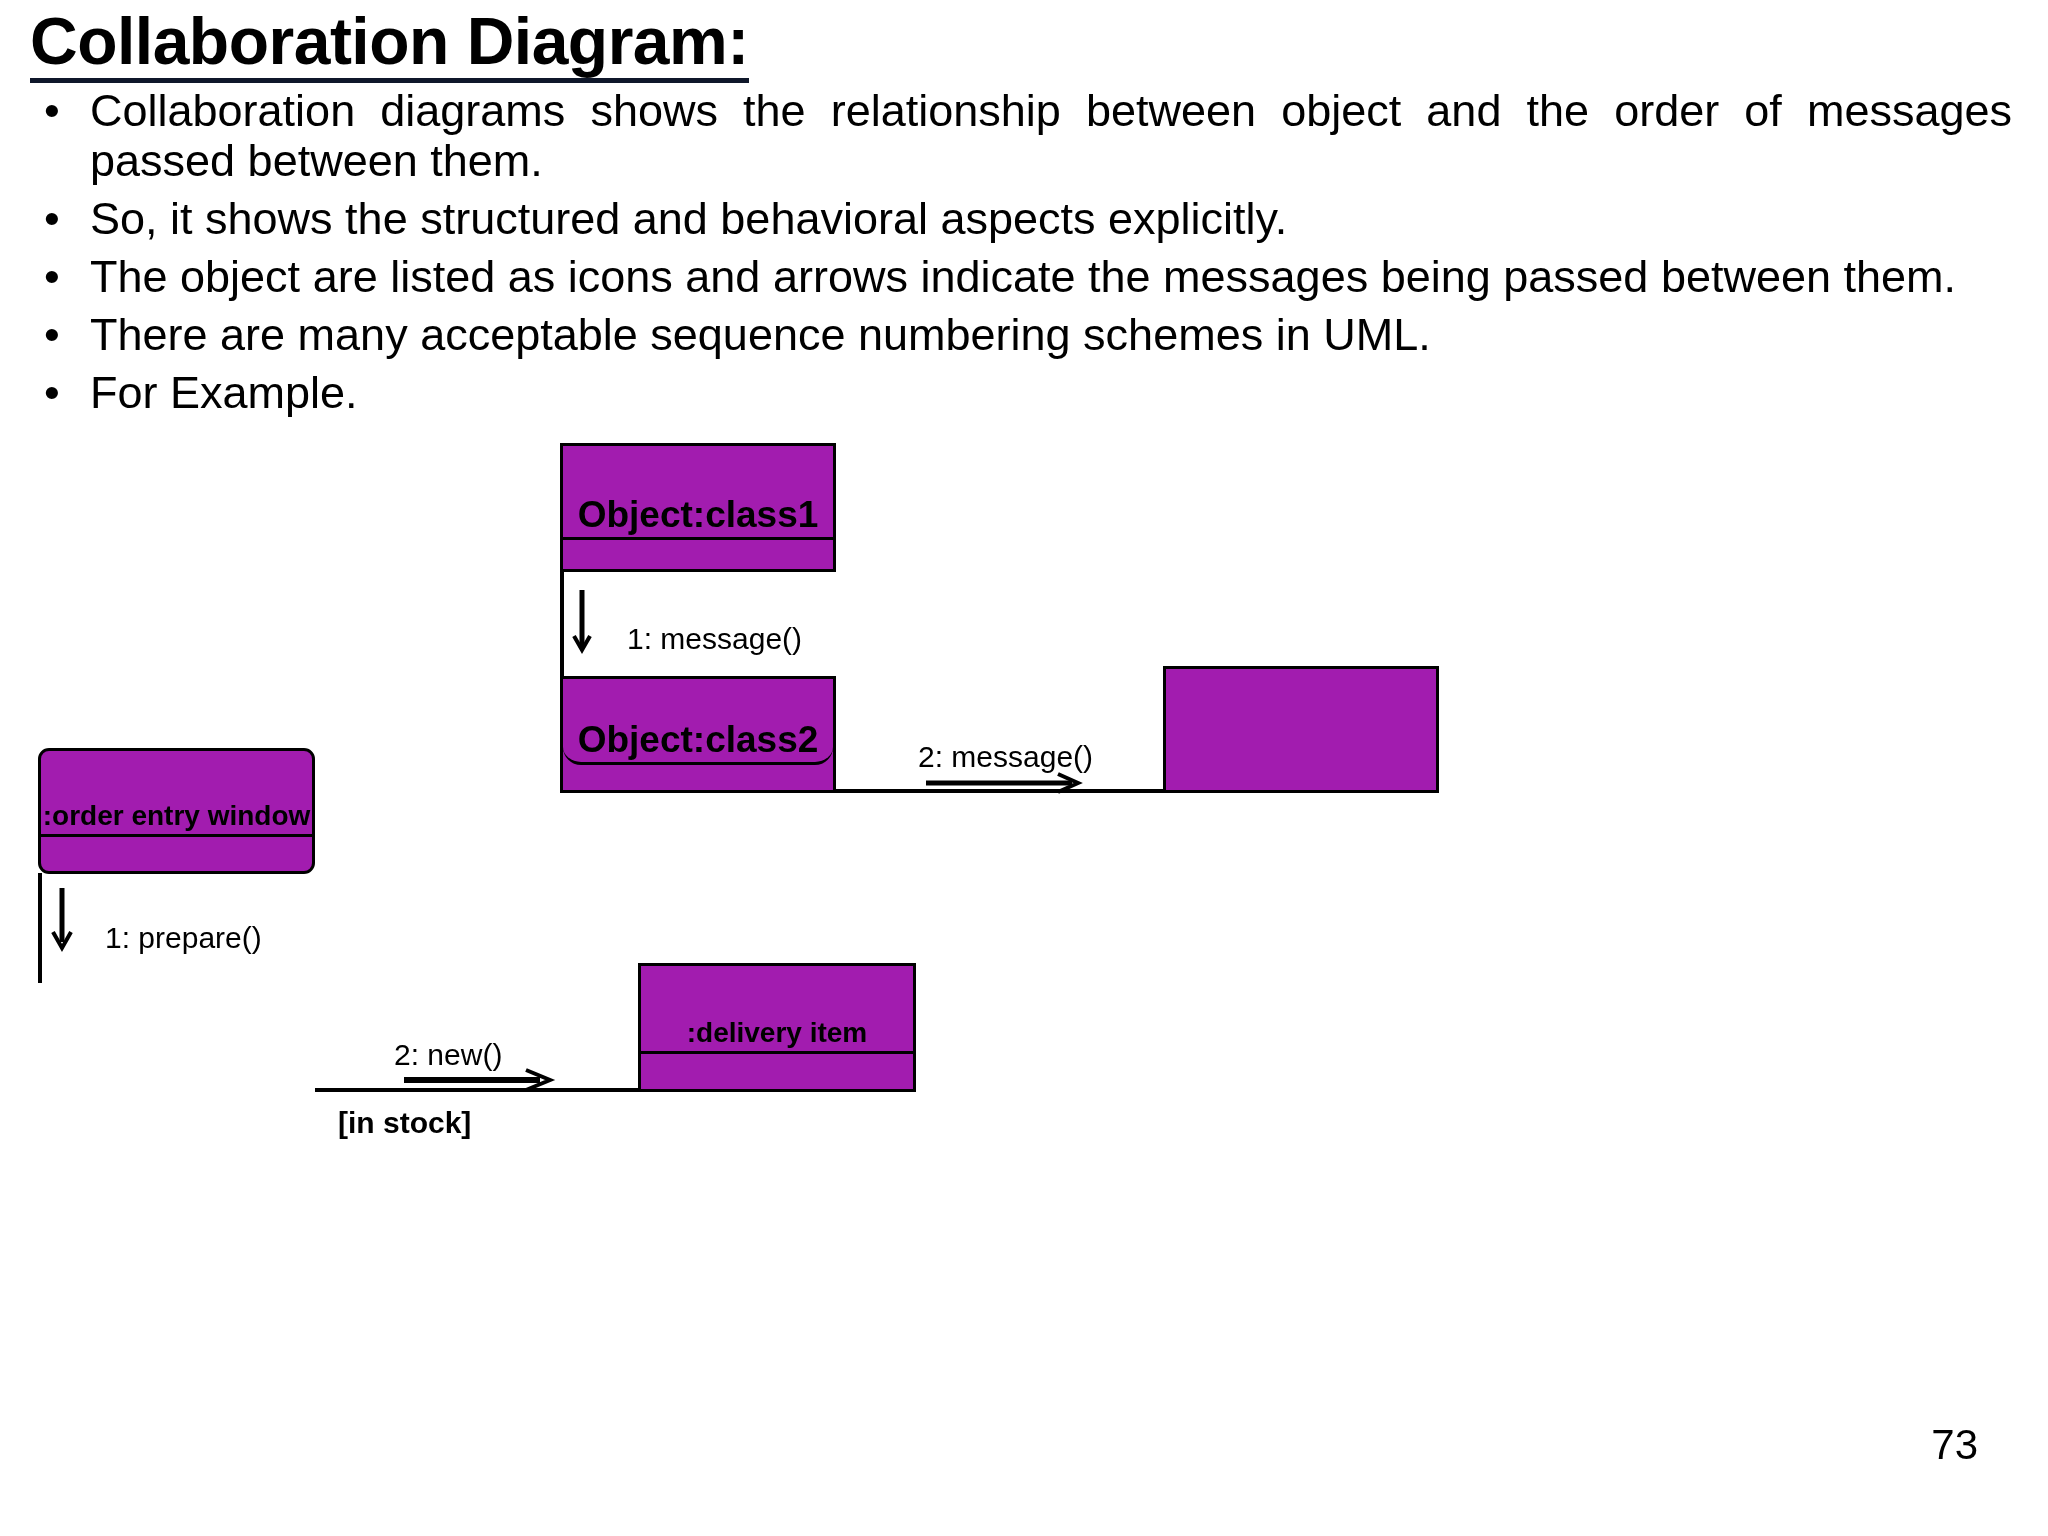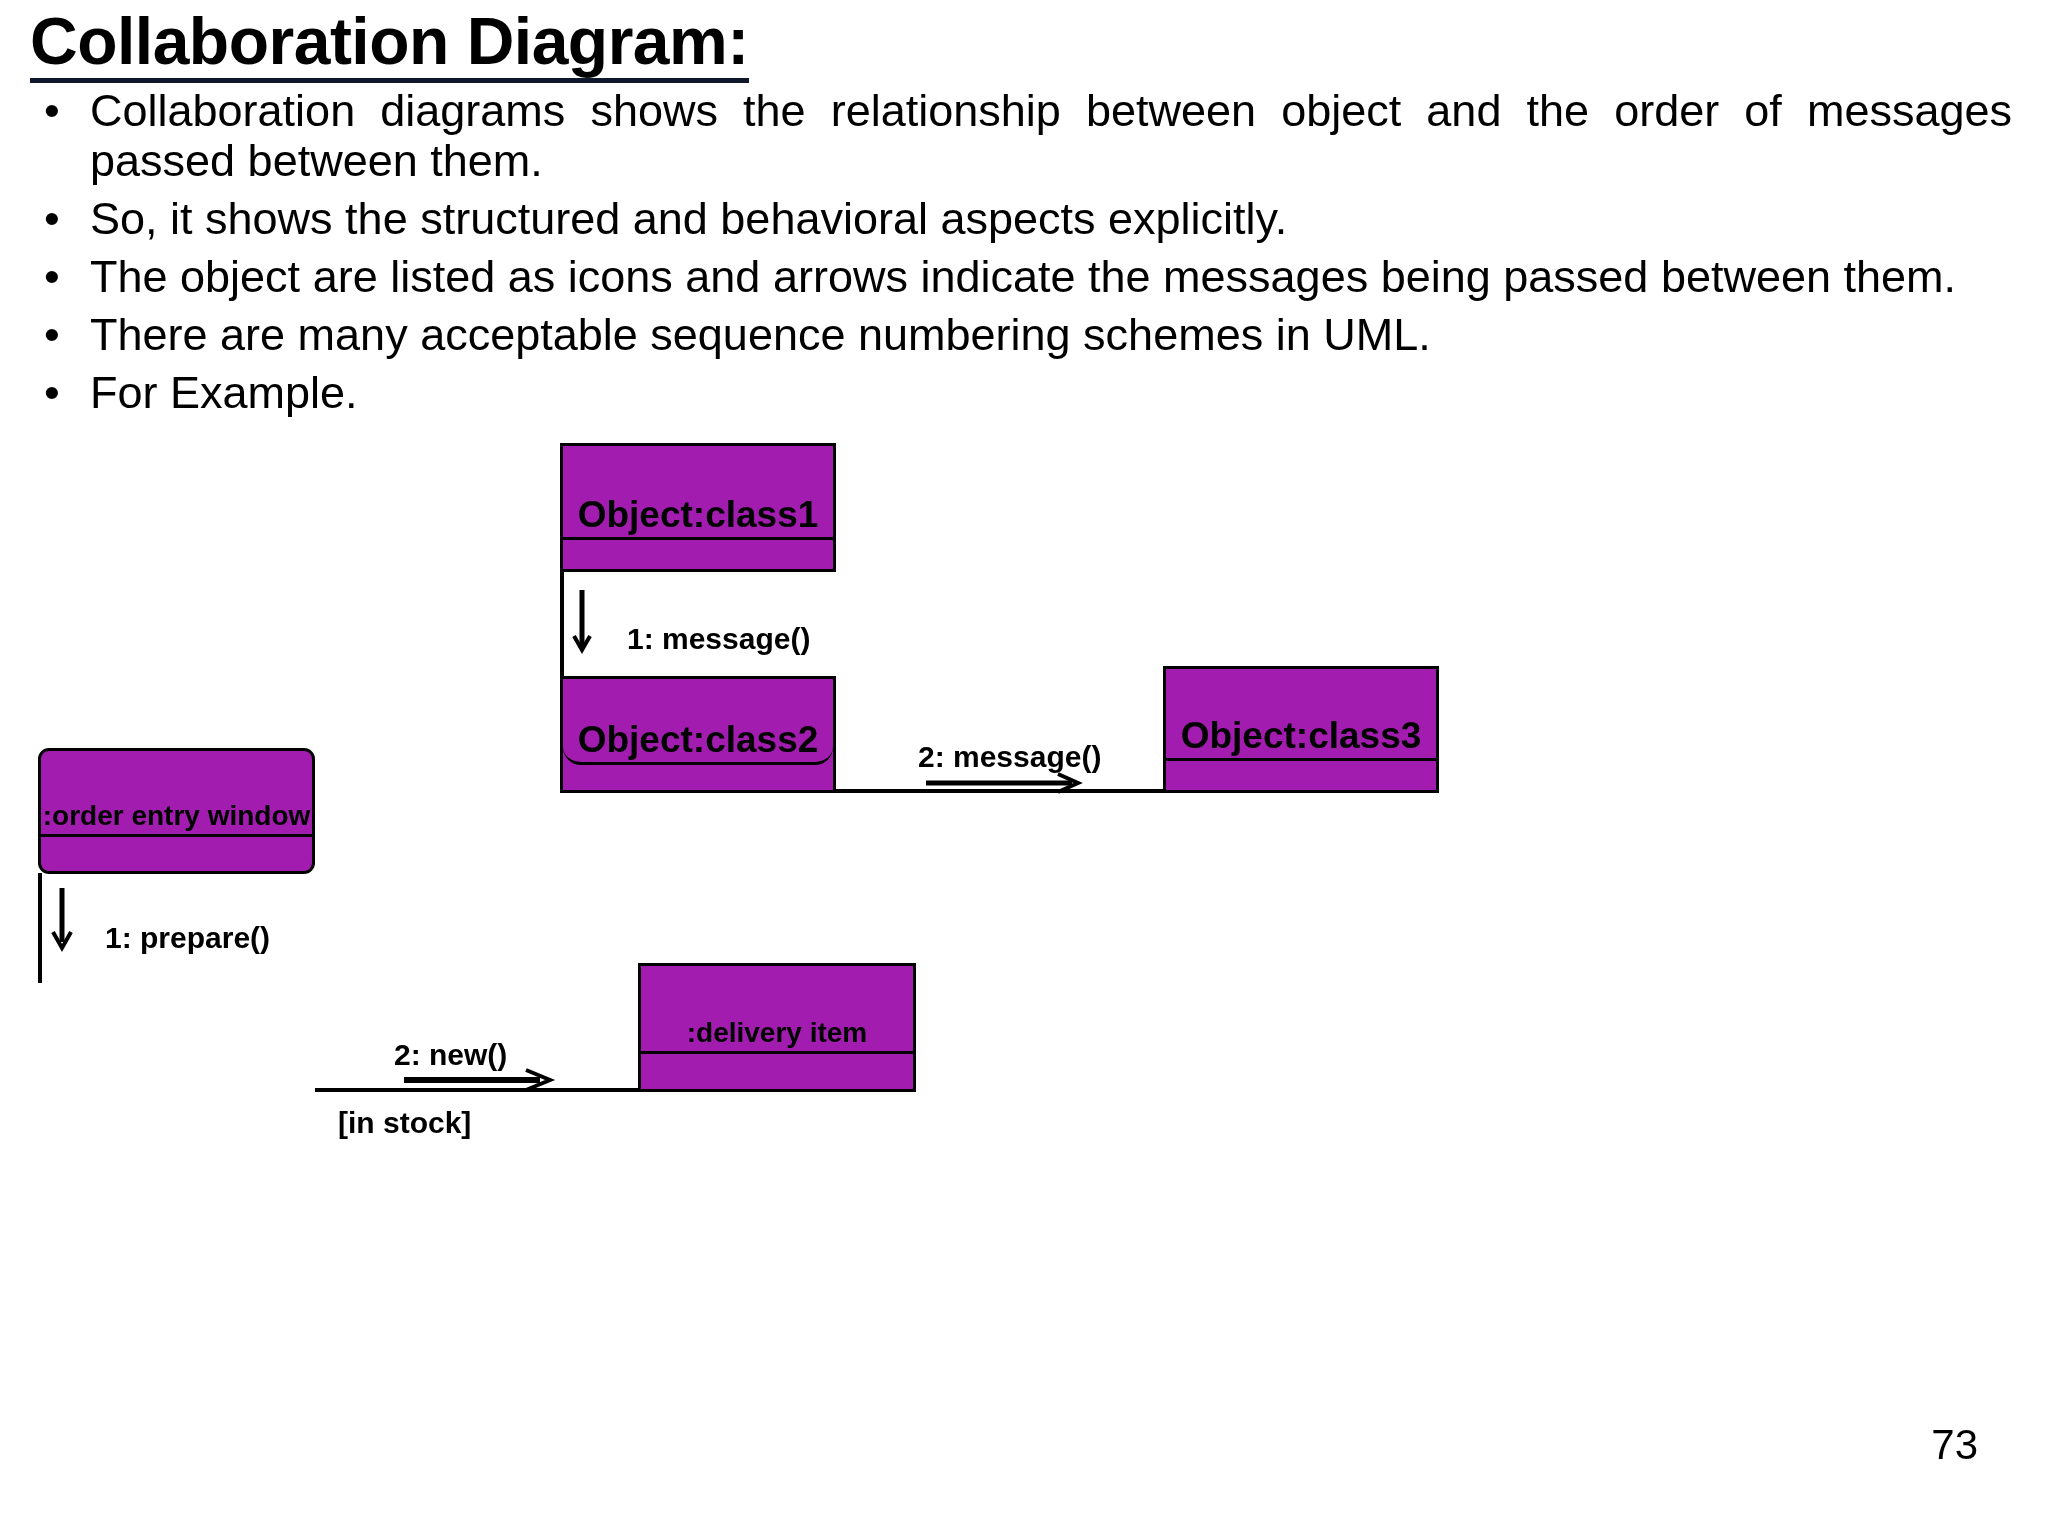--- a/index.html
+++ b/index.html
@@ -96,21 +96,21 @@
     right: 0;
     bottom: 0;
   }
 
   .link-line {
     position: absolute;
     background: #000;
   }
   .msg-label {
     position: absolute;
-    font-weight: bold;
+    font-weight: normal;
     white-space: nowrap;
     line-height: 1;
   }
   .guard-label {
     position: absolute;
     font-weight: bold;
     white-space: nowrap;
     line-height: 1;
   }
   .arrow-svg { position: absolute; }
@@ -184,23 +184,20 @@
   <div class="msg-label" style="left:918px; top:742px; font-size:30px;">2: message()</div>
 
   <div class="uml-object" style="left:560px; top:676px; width:276px; height:117px;">
     <div class="name-cell" style="height:86px;border-radius:18px;">
       <span style="font-size:37px;">Object:class2</span>
     </div>
     <div class="attr-cell" style="height:28px;"></div>
   </div>
 
   <div class="uml-object" style="left:1163px; top:666px; width:276px; height:127px;">
-    <div class="name-cell" style="height:92px;">
-      <span style="font-size:37px;">Object:class3</span>
-    </div>
     <div class="attr-cell" style="height:32px;"></div>
   </div>
 
   <div class="link-line" style="left:38px; top:873px; width:4px; height:110px;"></div>
 
   <svg class="arrow-svg" style="left:48px; top:886px;" width="50" height="75" viewBox="0 0 50 75">
     <line x1="14" y1="2" x2="14" y2="56" stroke="#000" stroke-width="5"></line>
     <polyline points="5,46 14,62 23,46" fill="none" stroke="#000" stroke-width="4"></polyline>
   </svg>
   <div class="msg-label" style="left:105px; top:923px; font-size:30px;">1: prepare()</div>

